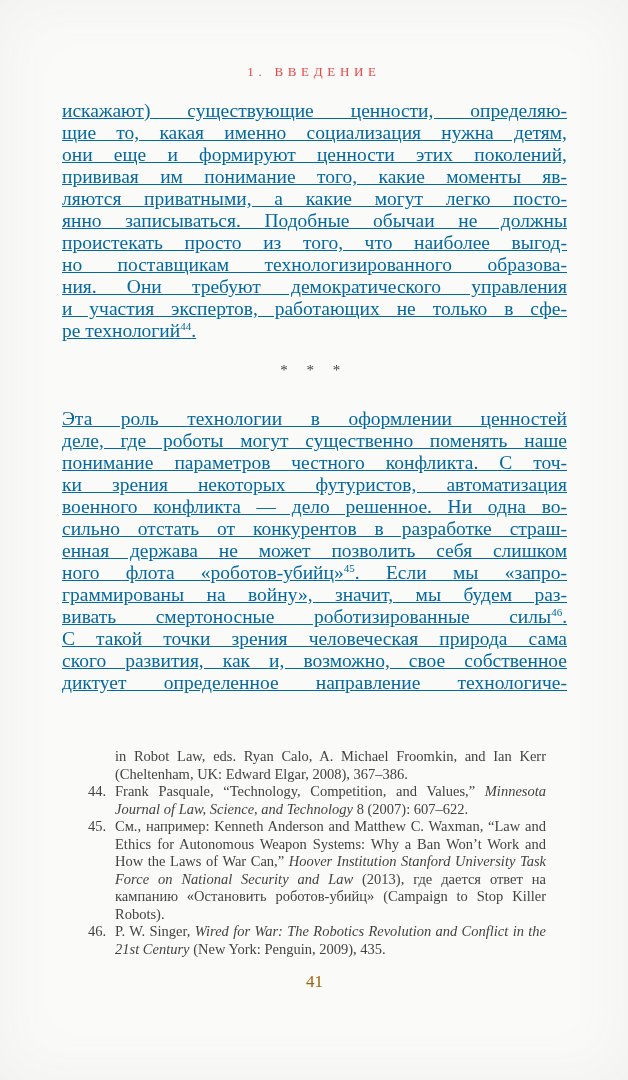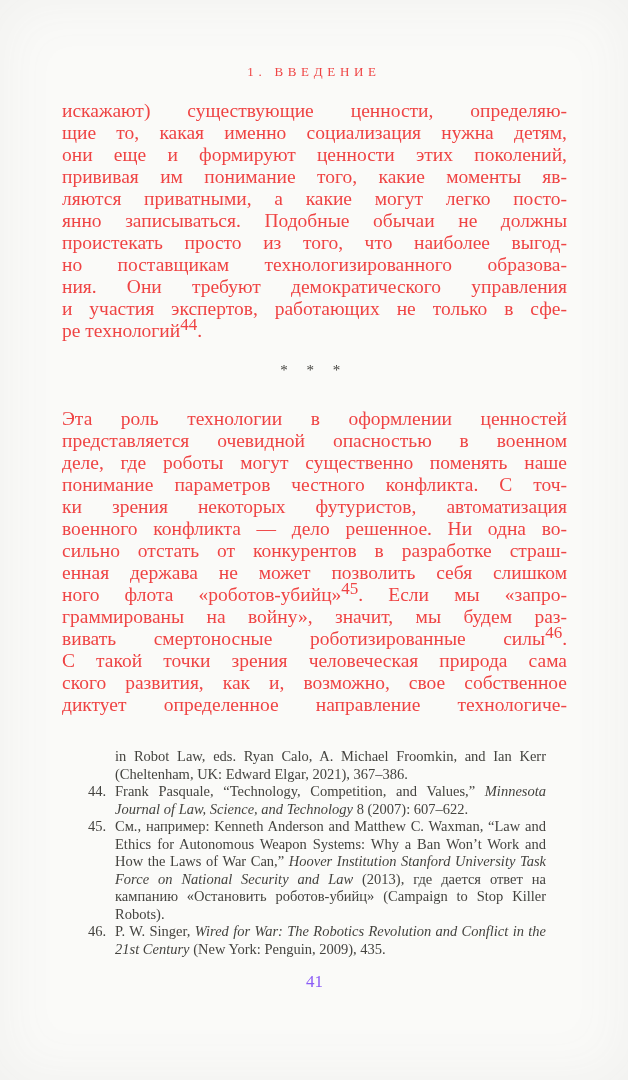--- a/index.html
+++ b/index.html
@@ -27,26 +27,27 @@
     left: 62px;
     width: 505px;
   }
   .para-1 { top: 100px; }
   .para-2 { top: 408px; }
   .line {
     font-size: 19.5px;
     line-height: 22px;
     text-align: justify;
     text-align-last: justify;
-    color: #ef4444;
+    color: #0369a1;
     white-space: normal;
+    text-decoration: underline;
   }
   .line.flush { text-align-last: left; }
   sup {
-    font-size: 17px;
+    font-size: 11px;
     line-height: 0;
     vertical-align: baseline;
     position: relative;
     top: -7px;
     letter-spacing: 0;
   }
   .separator {
     position: absolute;
     top: 362px; left: 0; width: 100%;
     text-align: center;
@@ -65,21 +66,21 @@
     line-height: 17.5px;
     color: #44433f;
   }
   .fn-num { flex: 0 0 27px; width: 27px; }
   .fn-text { flex: 1; text-align: justify; }
   .page-number {
     position: absolute;
     top: 972px; left: 62px; width: 505px;
     text-align: center;
     font-size: 17px;
-    color: #8b5cf6;
+    color: #a16207;
   }
 </style>
 </head>
 <body>
 
 <div class="page">
 
   <div class="running-head">1. ВВЕДЕНИЕ</div>
 
   <div class="para para-1">
@@ -93,39 +94,38 @@
       <div class="line"><span>но поставщикам технологизированного образова-</span></div>
       <div class="line"><span>ния. Они требуют демократического управления</span></div>
       <div class="line"><span>и участия экспертов, работающих не только в сфе-</span></div>
       <div class="line flush"><span>ре технологий</span><sup>44</sup><span>.</span></div>
     </div>
 
   <div class="separator">* * *</div>
 
   <div class="para para-2">
       <div class="line"><span>Эта роль технологии в оформлении ценностей</span></div>
-      <div class="line"><span>представляется очевидной опасностью в военном</span></div>
       <div class="line"><span>деле, где роботы могут существенно поменять наше</span></div>
       <div class="line"><span>понимание параметров честного конфликта. С точ-</span></div>
       <div class="line"><span>ки зрения некоторых футуристов, автоматизация</span></div>
       <div class="line"><span>военного конфликта — дело решенное. Ни одна во-</span></div>
       <div class="line"><span>сильно отстать от конкурентов в разработке страш-</span></div>
       <div class="line"><span>енная держава не может позволить себя слишком</span></div>
       <div class="line"><span>ного флота «роботов-убийц»</span><sup>45</sup><span>. Если мы «запро-</span></div>
       <div class="line"><span>граммированы на войну», значит, мы будем раз-</span></div>
       <div class="line"><span>вивать смертоносные роботизированные силы</span><sup>46</sup><span>.</span></div>
       <div class="line"><span>С такой точки зрения человеческая природа сама</span></div>
       <div class="line"><span>ского развития, как и, возможно, свое собственное</span></div>
       <div class="line"><span>диктует определенное направление технологиче-</span></div>
     </div>
 
   <div class="footnotes">
       <div class="footnote">
         <div class="fn-num"></div>
-        <div class="fn-text"><span>in </span><span style="">Robot Law,</span><span> eds. Ryan Calo, A. Michael Froomkin, and Ian Kerr (Cheltenham, UK: Edward Elgar, 2021), 367–386.</span></div>
+        <div class="fn-text"><span>in </span><span style="">Robot Law,</span><span> eds. Ryan Calo, A. Michael Froomkin, and Ian Kerr (Cheltenham, UK: Edward Elgar, 2008), 367–386.</span></div>
       </div>
       <div class="footnote">
         <div class="fn-num">44.</div>
         <div class="fn-text"><span>Frank Pasquale, “Technology, Competition, and Values,” </span><span style="font-style: italic;">Minnesota Journal of Law, Science, and Technology</span><span> 8 (2007): 607–622.</span></div>
       </div>
       <div class="footnote">
         <div class="fn-num">45.</div>
         <div class="fn-text"><span>См., например: Kenneth Anderson and Matthew C. Waxman, “Law and Ethics for Autonomous Weapon Systems: Why a Ban Won’t Work and How the Laws of War Can,” </span><span style="font-style: italic;">Hoover Institution Stanford University Task Force on National Security and Law</span><span> (2013), где дается ответ на кампанию «Остановить роботов-убийц» (Campaign to Stop Killer Robots).</span></div>
       </div>
       <div class="footnote">

